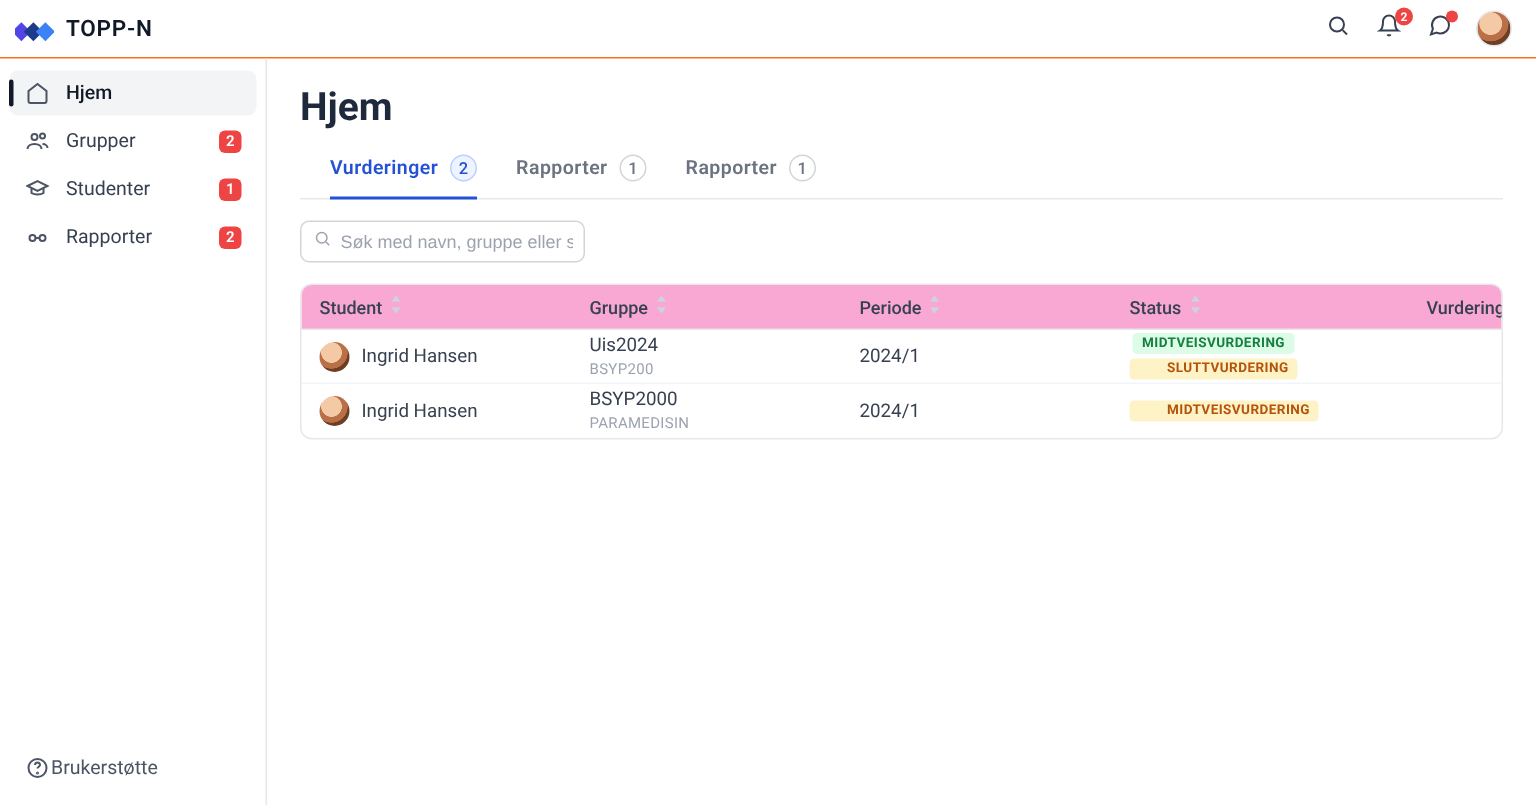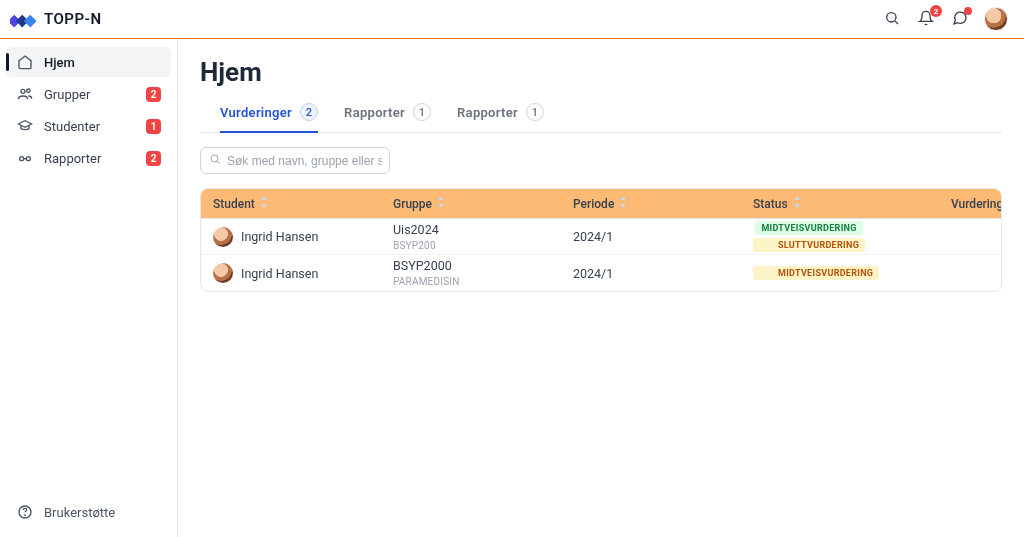--- a/index.html
+++ b/index.html
@@ -75,21 +75,21 @@
     font-size:10px; font-weight:600;
     border-radius:4px;
     min-width:15px; height:15px;
     display:flex; align-items:center; justify-content:center;
     padding:0 3px;
   }
 
   .sidebar-spacer { flex:1; }
 
   .sidebar-footer {
-    display:flex; align-items:center; gap:10px;
+    display:flex; align-items:center; 
     padding:8px 10px;
     font-size:13px; color:#4b5563;
     cursor:pointer;
   }
 
   
   .main { flex:1; padding: 14px 22px; overflow:auto; }
   .page-title { font-size:26px; font-weight:700; color:#1e293b; margin-bottom:16px; margin-top:4px;}
 
   .tabs {
@@ -138,21 +138,21 @@
     border:1px solid #e5e7eb; border-radius:8px;
     overflow:hidden;
   }
   .thead, .trow {
     display:grid;
     grid-template-columns: 180px 180px 180px 180px 100px;
     align-items:center;
     padding: 0 12px;
   }
   .thead {
-    background:#fdba74;
+    background:#f9a8d4;
     border-bottom:1px solid #e5e7eb;
     height:30px;
     font-size:12px; color:#374151; font-weight:500;
   }
   .th { display:flex; align-items:center; gap:4px; }
   .th.right, .td.right { justify-self:end; text-align:right; }
   .sort-icon { color:#cbd5e1; }
   .trow { height:36px; border-bottom:1px solid #f1f5f9; }
   .trow:last-child{ border-bottom:none; }
   .td { display:flex; align-items:center; gap:8px; font-size:12.5px; color:#374151; }

